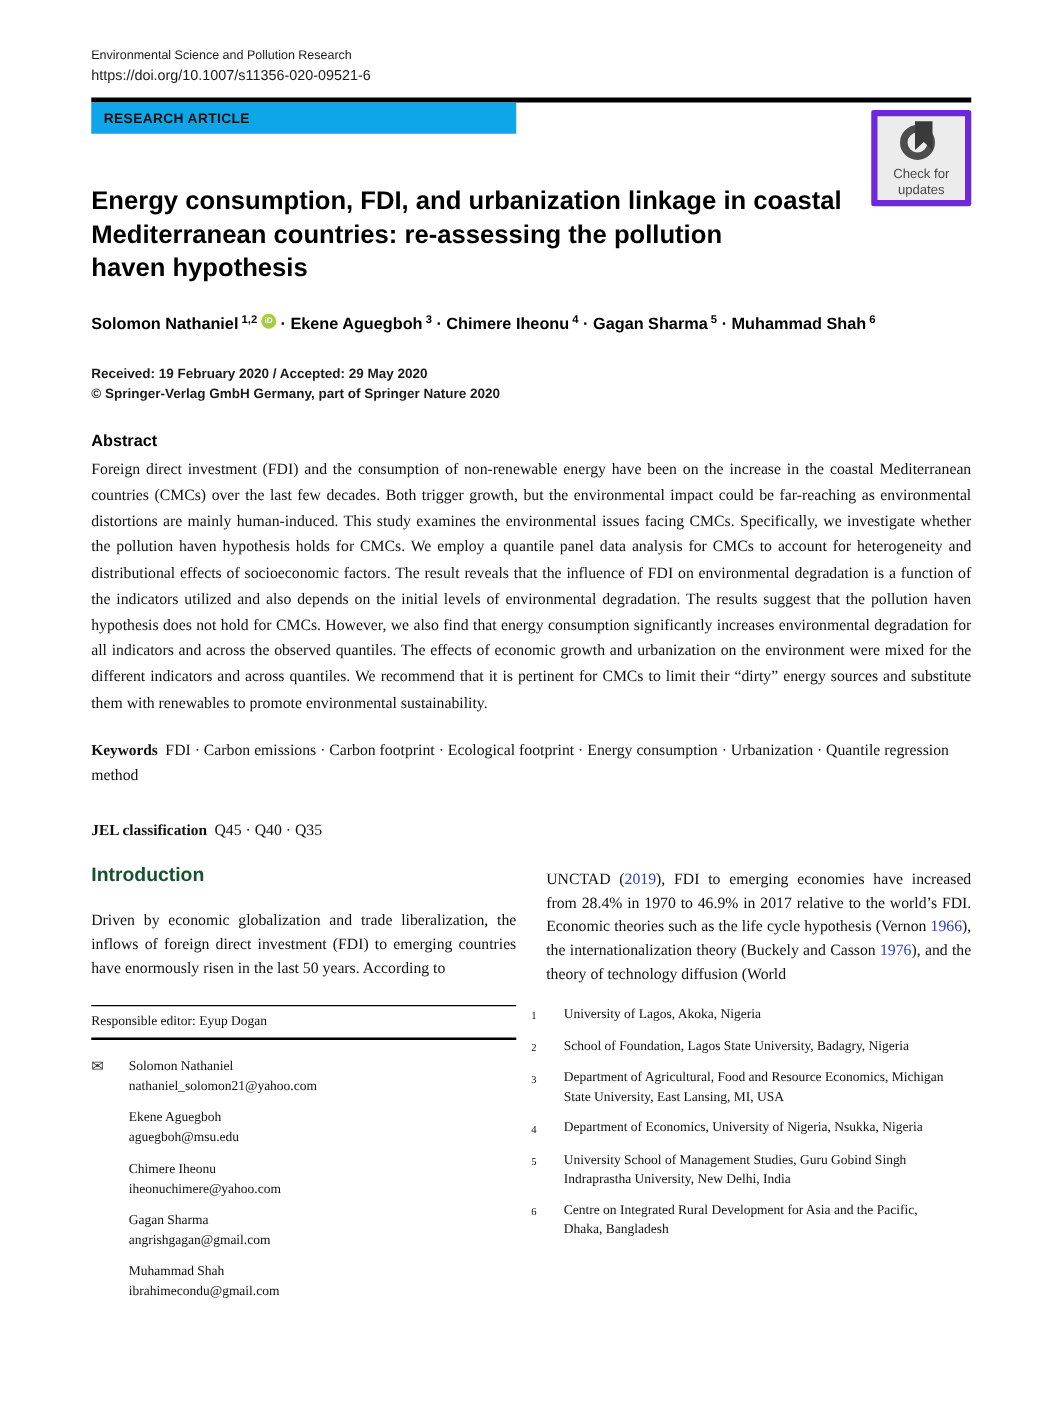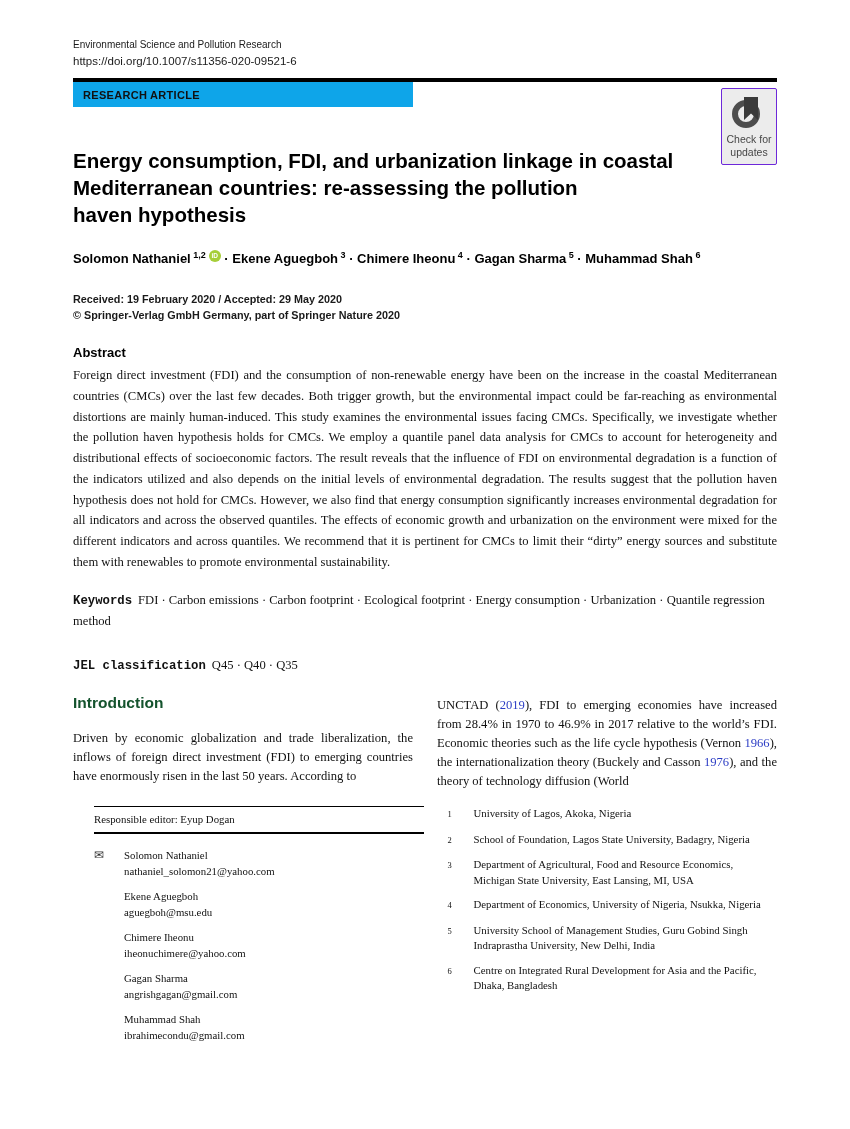--- a/index.html
+++ b/index.html
@@ -15,22 +15,22 @@
   .journal-line { font-family: "Liberation Sans", sans-serif; font-size: 10px; line-height: 16px; color:#1a1a1a; }
   .doi-line { font-family: "Liberation Sans", sans-serif; font-size: 11.5px; line-height: 16px; color:#1a1a1a; }
   .article-head { position: relative; margin-top: 9px; }
   .top-rule { height: 4px; background: #000; }
   .article-type-box {
     width: 340px; height: 25px; background: #0ea5e9; display:flex; align-items:center;
     padding-left: 10px;
   }
   .article-type-box span { font-family: "Liberation Sans", sans-serif; font-weight: bold; font-size: 11px; letter-spacing: .3px; color:#111; }
   .update-badge {
-    position: absolute; right: 0; top: 10px; width: 56px; height: 77px;
-    background: #ececec; border: 1px solid #6d28d9; border-radius: 2px;
+    position: absolute; right: 0; top: 10px; width: 80px; height: 77px;
+    background: #ececec; border: 5px solid #6d28d9; border-radius: 2px;
     display:flex; flex-direction:column; align-items:center; justify-content:center; cursor:pointer;margin-left:12px;
   }
   .update-badge svg { display:block; margin-bottom: 2px; }
   .badge-text { font-family:"Liberation Sans", sans-serif; font-size: 10.5px; line-height: 12.5px; color:#474747; text-align:center; }
 
   
   .title {
     margin-top: 40px; font-family: "Liberation Sans", sans-serif; font-weight: bold;
     font-size: 20.5px; line-height: 27px; color:#000;
   }
@@ -44,33 +44,33 @@
   }
 
   
   .dates { margin-top: 26px; font-family: "Liberation Sans", sans-serif; font-size: 10.8px; line-height: 15.5px; color:#1a1a1a;font-weight:bold; }
 
   
   .abstract-heading { margin-top: 22px; font-family:"Liberation Sans",sans-serif; font-weight:bold; font-size:13px; color:#000; }
   .abstract-text { margin-top: 5px; font-size: 12.6px; line-height: 20.7px; text-align: justify; }
 
   .kv-line { margin-top: 18px; font-size: 12.6px; line-height: 20px; }
-  .kv-label { font-family:Liberation Mono, monospace; font-weight:bold; font-size:12.3px; margin-right:6px; }
+  .kv-label { font-family:Liberation Serif, serif; font-weight:bold; font-size:12.3px; margin-right:6px; }
   .jel-line { margin-top: 24px; }
 
   
   .columns { margin-top: 18px; display: flex; gap: 24px; }
   .col { width: 340px; }
   .section-heading { font-family:"Liberation Sans",sans-serif; font-weight:bold; font-size:15.5px; color:#14532d; }
   .body-par { margin-top: 17px; font-size: 12.6px; line-height: 19px; text-align: justify; }
   .col-right .body-par { margin-top: 2px; }
   .link { color: #2b3cc4; cursor: pointer; }
 
   
-  .footnotes { margin-top: 15px; display: flex; gap: 24px; margin-left: 21px; }
+  .footnotes { margin-top: 15px; display: flex; gap: 12px; }
   .fn-left { width: 340px; }
   .fn-right { width: 340px; }
   .editor-box { border-top: 1px solid #000; border-bottom: 2px solid #000; padding: 6px 0 7px 0; font-size: 10.8px; }
   .contacts { margin-top: 14px; }
   .contact { display: flex; margin-bottom: 10px; font-size: 10.8px; line-height: 15.5px; }
   .envelope { width: 30px; flex: 0 0 30px; font-size: 12px; color:#333; }
   .affil { display: flex; margin-bottom: 9px; font-size: 10.8px; line-height: 15.5px; }
   .affil-sup { width: 26px; flex: 0 0 26px; font-size: 8.5px; padding-top: 1px; }
   .affil-text { flex: 1; }
 

